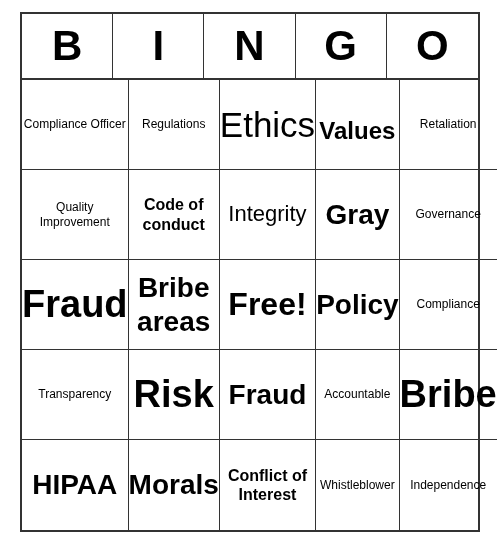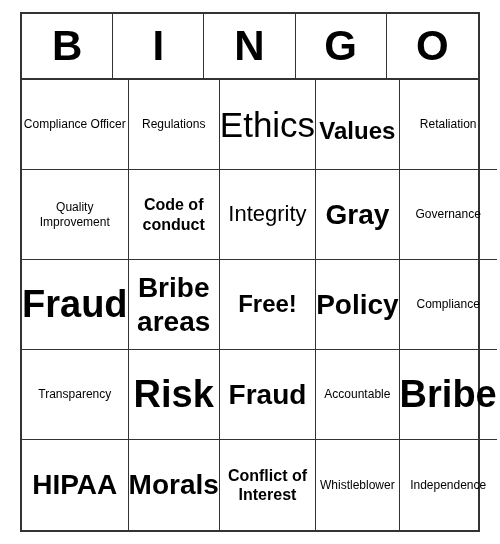--- a/index.html
+++ b/index.html
@@ -96,21 +96,21 @@
       <div class="bingo-cell">
         <span style="font-size: 12px;">Governance</span>
       </div>
       <div class="bingo-cell">
         <span style="font-size: 38px; font-weight: bold;">Fraud</span>
       </div>
       <div class="bingo-cell">
         <span style="font-size: 28px; font-weight: bold;">Bribe areas</span>
       </div>
       <div class="bingo-cell">
-        <span style="font-size: 24px; font-weight: bold;">Free!</span>
+        <span style="font-size: 32px; font-weight: bold;">Free!</span>
       </div>
       <div class="bingo-cell">
         <span style="font-size: 28px; font-weight: bold;">Policy</span>
       </div>
       <div class="bingo-cell">
         <span style="font-size: 12px;">Compliance</span>
       </div>
       <div class="bingo-cell">
         <span style="font-size: 12px;">Transparency</span>
       </div>

